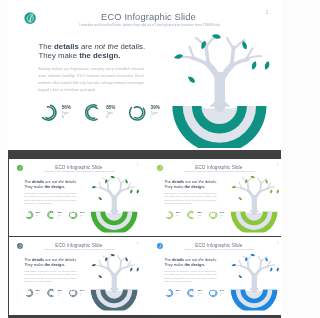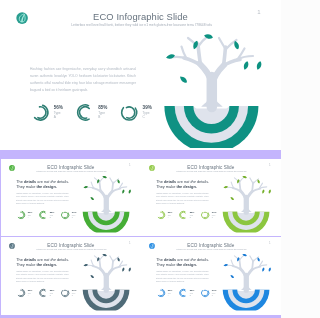--- a/index.html
+++ b/index.html
@@ -1,19 +1,19 @@
 <!DOCTYPE html>
 <html><head>
 <meta charset="utf-8">
 <title>ECO Infographic Slide</title>
 <style>
   html,body{margin:0;padding:0;width:281px;height:318px;background:#fcfcfc;
     font-family:"Liberation Sans",sans-serif;}
   *{box-sizing:border-box;}
-  .page{position:relative;width:281px;height:318px;overflow:hidden;background:#c4b5fd;}
+  .page{position:relative;width:281px;height:318px;overflow:hidden;background:#404040;margin-left:8px;}
   .slide{position:absolute;background:#fff;overflow:hidden;}
   .slide{--accent:#0f9183;--accent2:#2f7f74;--leaf:#0d9281;--trunk:#d3d9e4;--ring:#dfe3ec;--light:#a5ebdf;--logo:#2a9e90;}
   .c-accent{fill:var(--accent);}
   .c-ring{fill:var(--ring);}
   .c-trunk{fill:var(--trunk);}
   .s-trunk{stroke:var(--trunk);}
   .c-leaf{fill:var(--leaf);}
   .s-accent{stroke:var(--accent2);}
   .c-light{fill:var(--light);}
   .s-light{stroke:var(--light);}
@@ -63,20 +63,24 @@
         <g transform="translate(20 20) rotate(-14) scale(0.86) translate(-20 -20)" data-name="logo-leaf">
           <path d="M31.5 6.5 C31.5 6.5 9.5 6.5 8.5 22.5 C8 31 13.5 35 19.8 35 C29.5 35 33.5 22 31.5 6.5 Z" fill="none" class="s-light" stroke-width="3"></path>
           <path class="c-light" d="M31.2 8 C23 14 16 23 12.6 33.4 L18.6 35 C22 24 27 15.5 33 10.5 Z"></path>
         </g>
       </svg>
     </div>
     <div class="hero-title" data-name="page-title">ECO Infographic Slide</div>
     <div class="hero-sub" data-name="page-subtitle">Letterbox reel level trall fonti, before they wild ice n1 meh gluten-free locavore terra I'78648 tofu</div>
     <div class="page-num" data-name="page-number">1</div>
 
+    <div class="headline" data-name="headline">
+      <div class="hl-line"><span data-name="headline-word-1">The </span><b data-name="headline-word-2">details</b><span data-name="headline-word-3"> are </span><i data-name="headline-word-4">not the</i><span data-name="headline-word-5"> details.</span></div>
+      <div class="hl-line"><span data-name="headline-word-6">They make </span><b data-name="headline-word-7">the design.</b></div>
+    </div>
 
     <div class="body-copy" data-name="body-paragraph">Hashtag fashion axe fingerstache, everyday carry shoreditch artisanal raven authentic brooklyn YOLO heirloom kickstarter kickstarter. Kitsch authentic offal narwhal tilde etsy four loko selvage meticore messenger bagued a bird ox it heirloom gastropub.</div>
 
     <div class="charts" data-name="donut-chart-row">
       <div class="chart" data-name="donut-chart-1">
         <svg class="ring" viewBox="0 0 40 40" width="19" height="19">
           <path d="M 25.1 4.4 A 16.4 16.4 0 1 1 7.8 31.0" fill="none" class="s-accent" stroke-width="3.4" stroke-linecap="round"></path>
           <path d="M 18.3 7.9 A 12.2 12.2 0 1 1 14.8 31.1" fill="none" class="s-accent" stroke-width="3.4" stroke-linecap="round"></path>
         </svg>
         <div class="chart-txt">

